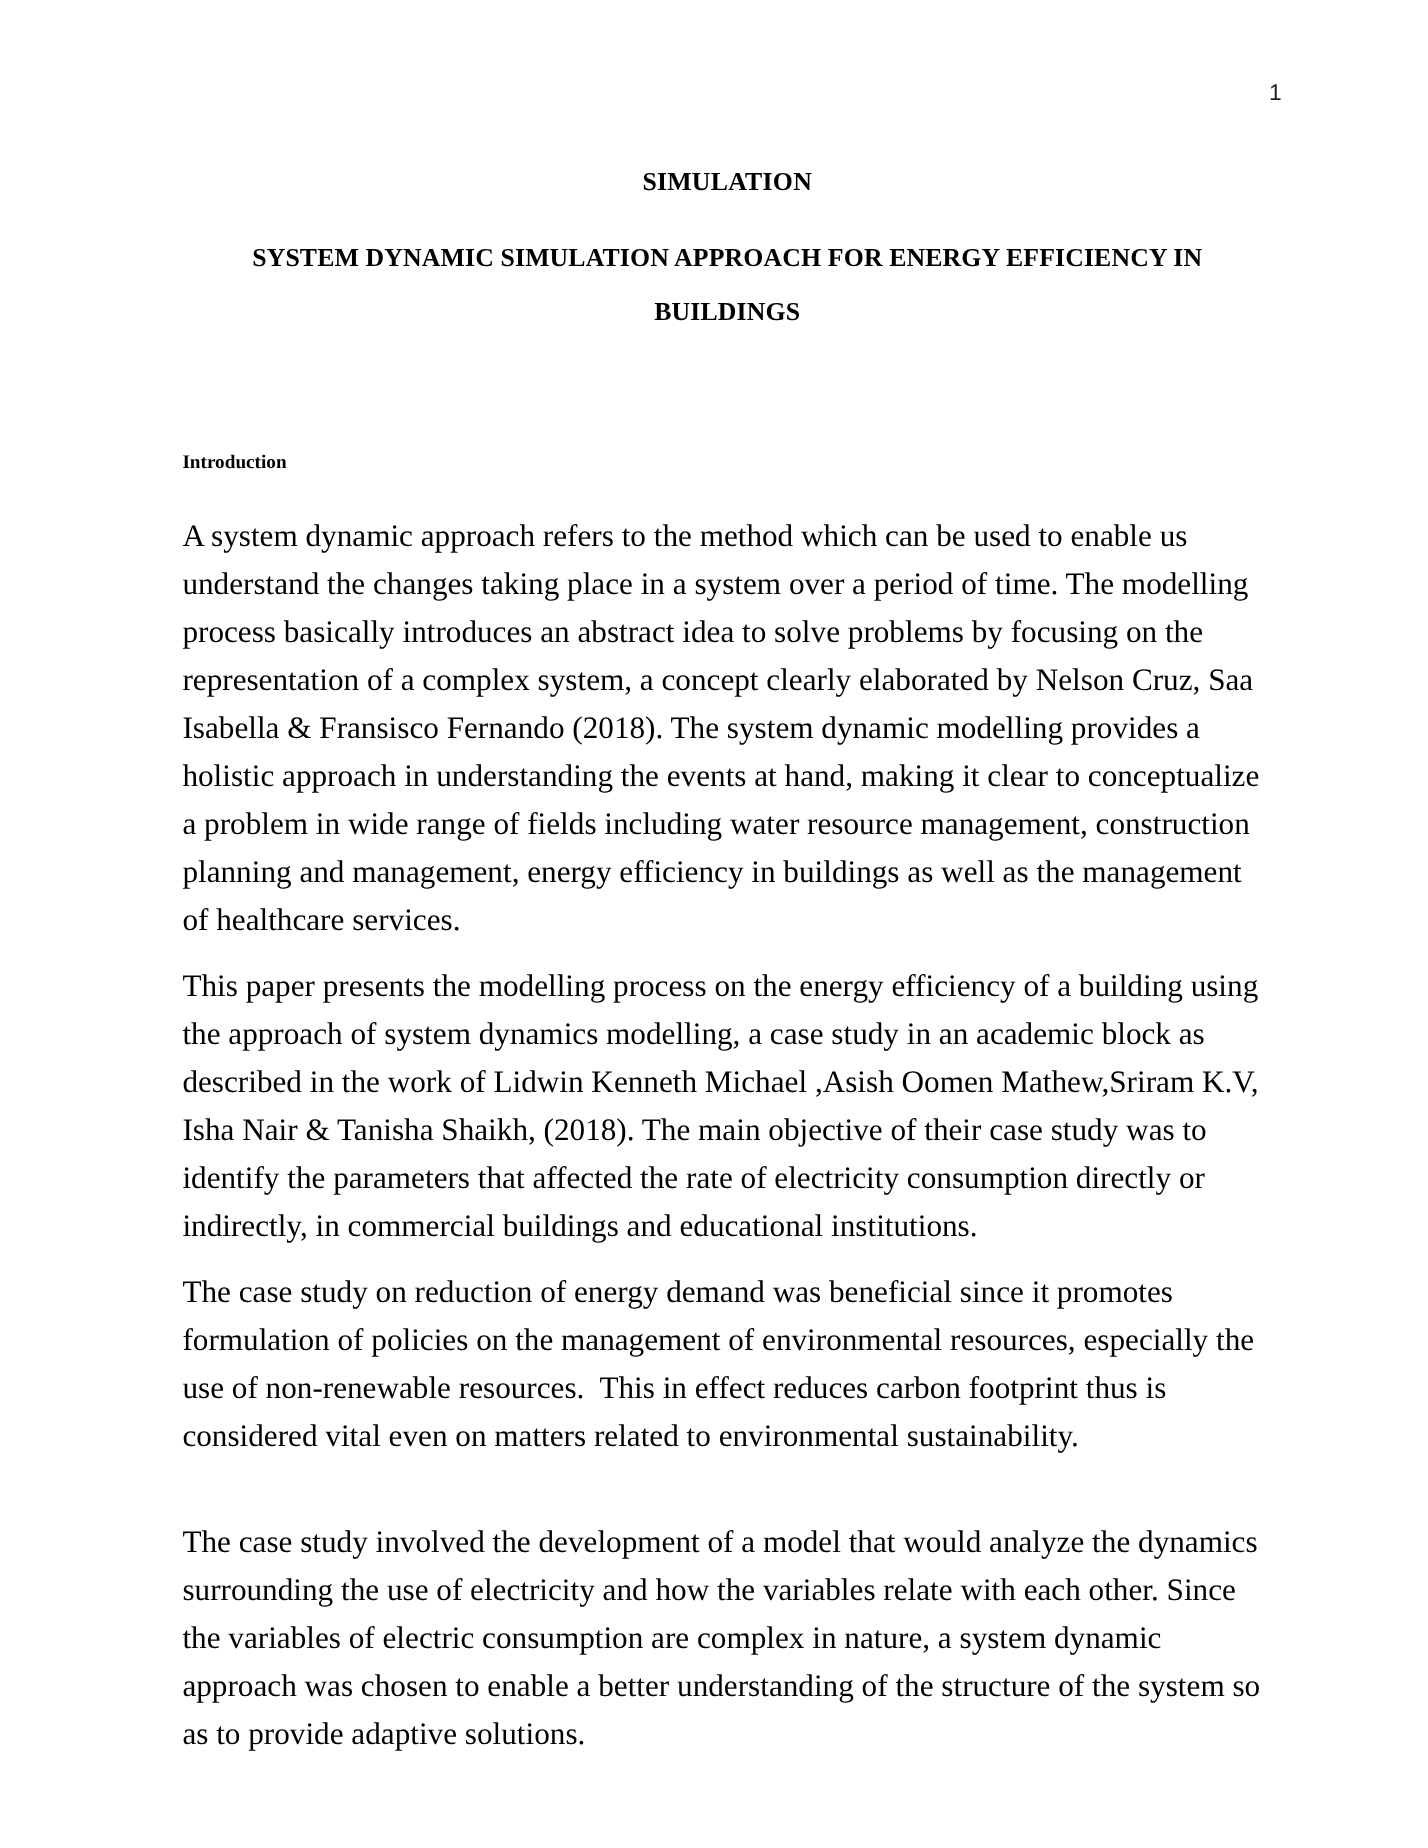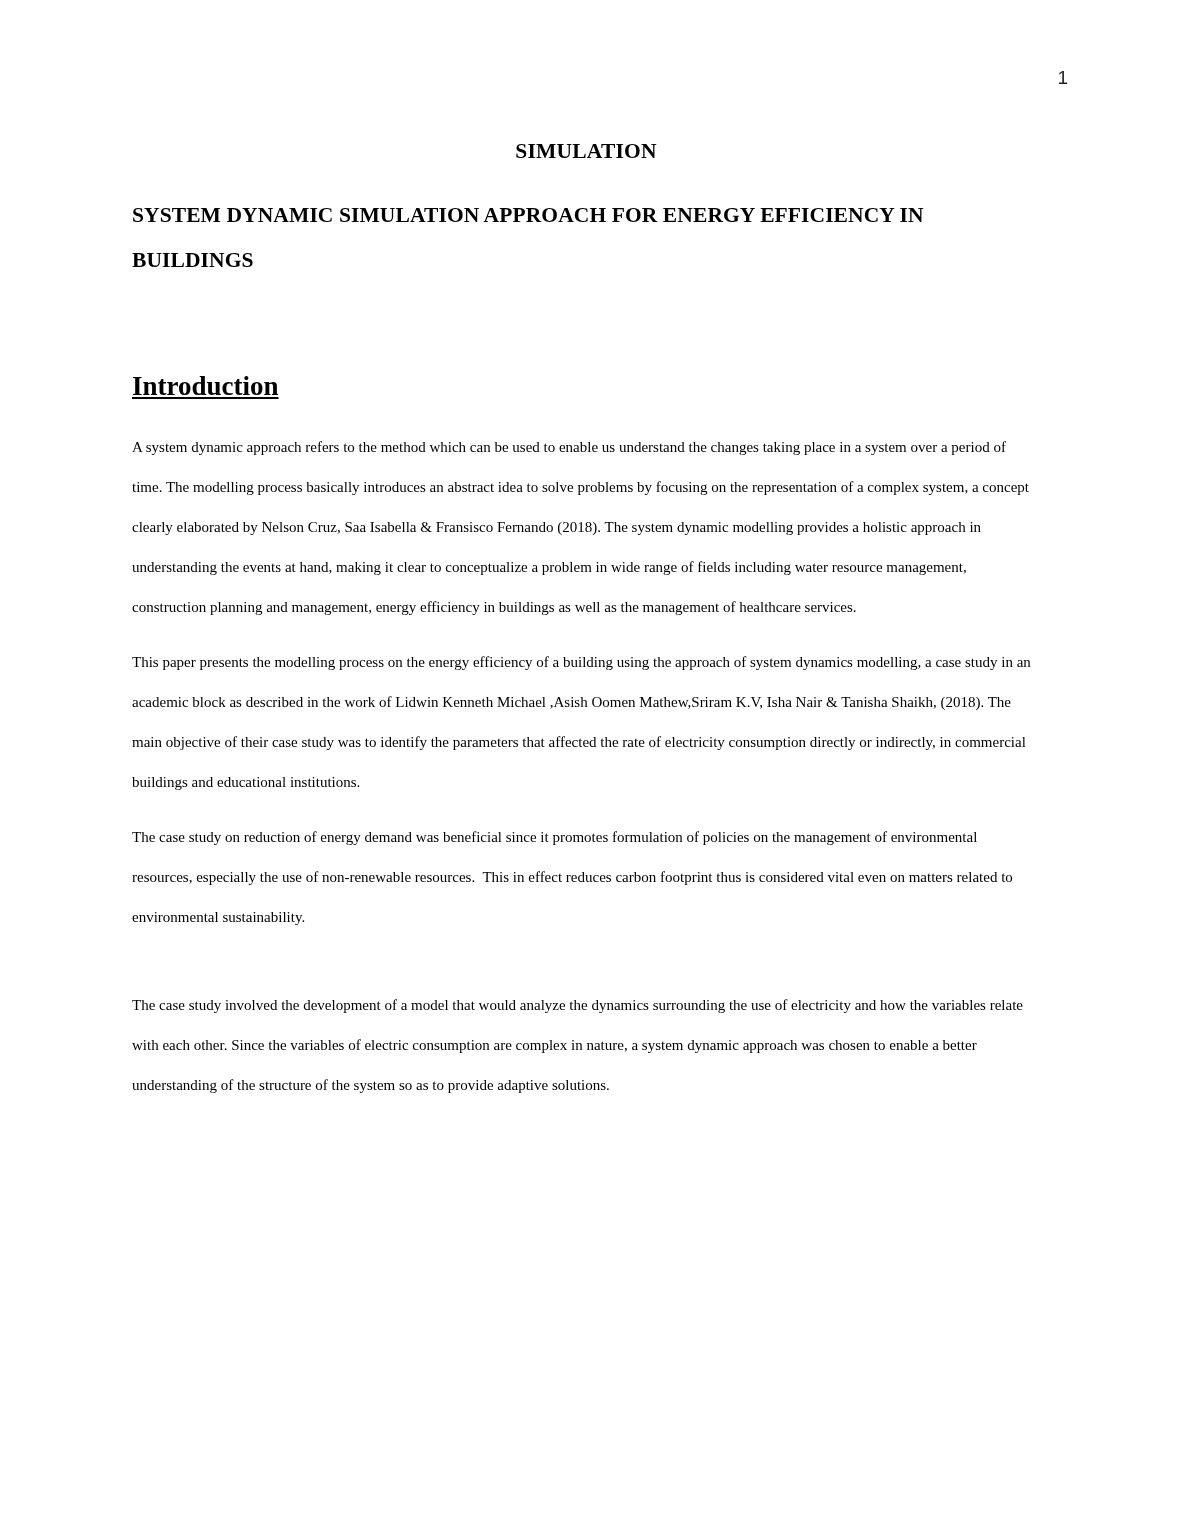--- a/index.html
+++ b/index.html
@@ -24,50 +24,49 @@
     position: absolute;
     top: 68px;
     right: 122px;
     font-size: 19px;
     line-height: 1;
     color: #231f20;
     font-family: "Liberation Sans", "DejaVu Sans", sans-serif;
   }
   .content {
     position: absolute;
-    left: 132px;
+    left: 152px;
     top: 0;
     width: 908px;
   }
   .doc-label {
     text-align: center;
     font-weight: bold;
     font-size: 21.5px;
     letter-spacing: 0.2px;
     margin: 0;
     padding-top: 139px;
   }
   .doc-title {
-    text-align: left;
+    text-align: center;
     font-weight: bold;
     font-size: 21.5px;
     line-height: 45px;
     margin: 0;
     padding-top: 29px;
     letter-spacing: 0.1px;
   }
   .section-heading {
     font-weight: bold;
-    font-size: 27px;
+    font-size: 16px;
     margin: 0;
     line-height: 30px;
-    text-decoration: underline;
   }
   .body-par {
-    font-size: 15px;
+    font-size: 26px;
     line-height: 40px;
     margin: 0;
     text-align: left;
     white-space: pre-wrap;
   }
   .gap-intro { height: 88px; }
   .gap-after-heading { height: 26px; }
   .gap-par { height: 15px; }
   .gap-before-heading { height: 22px; }
 </style>

